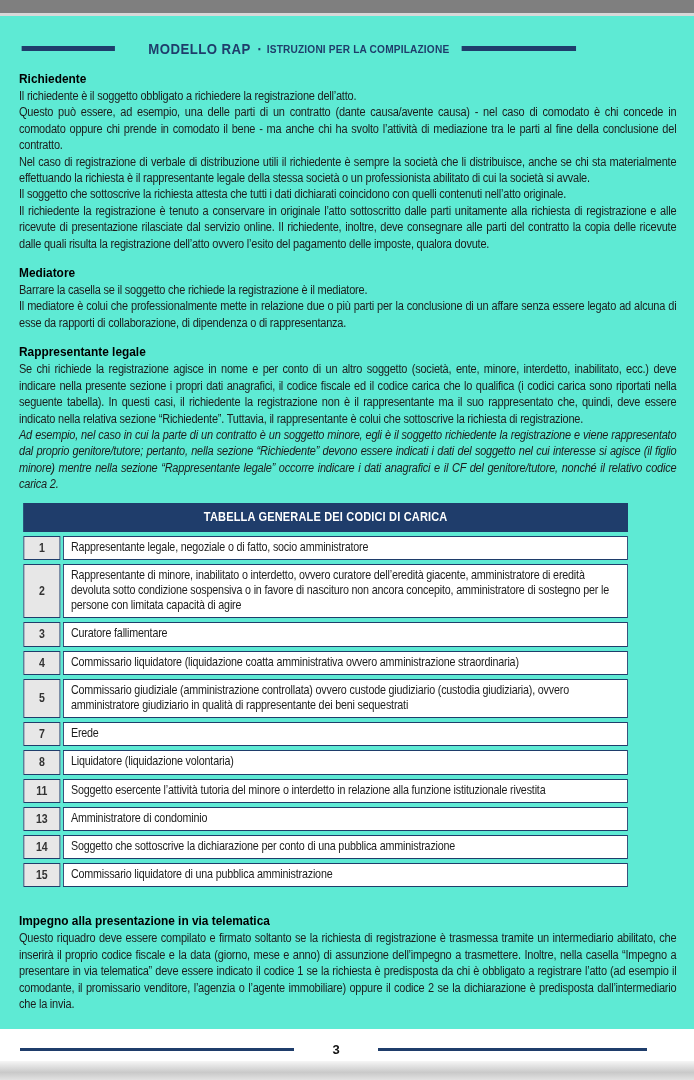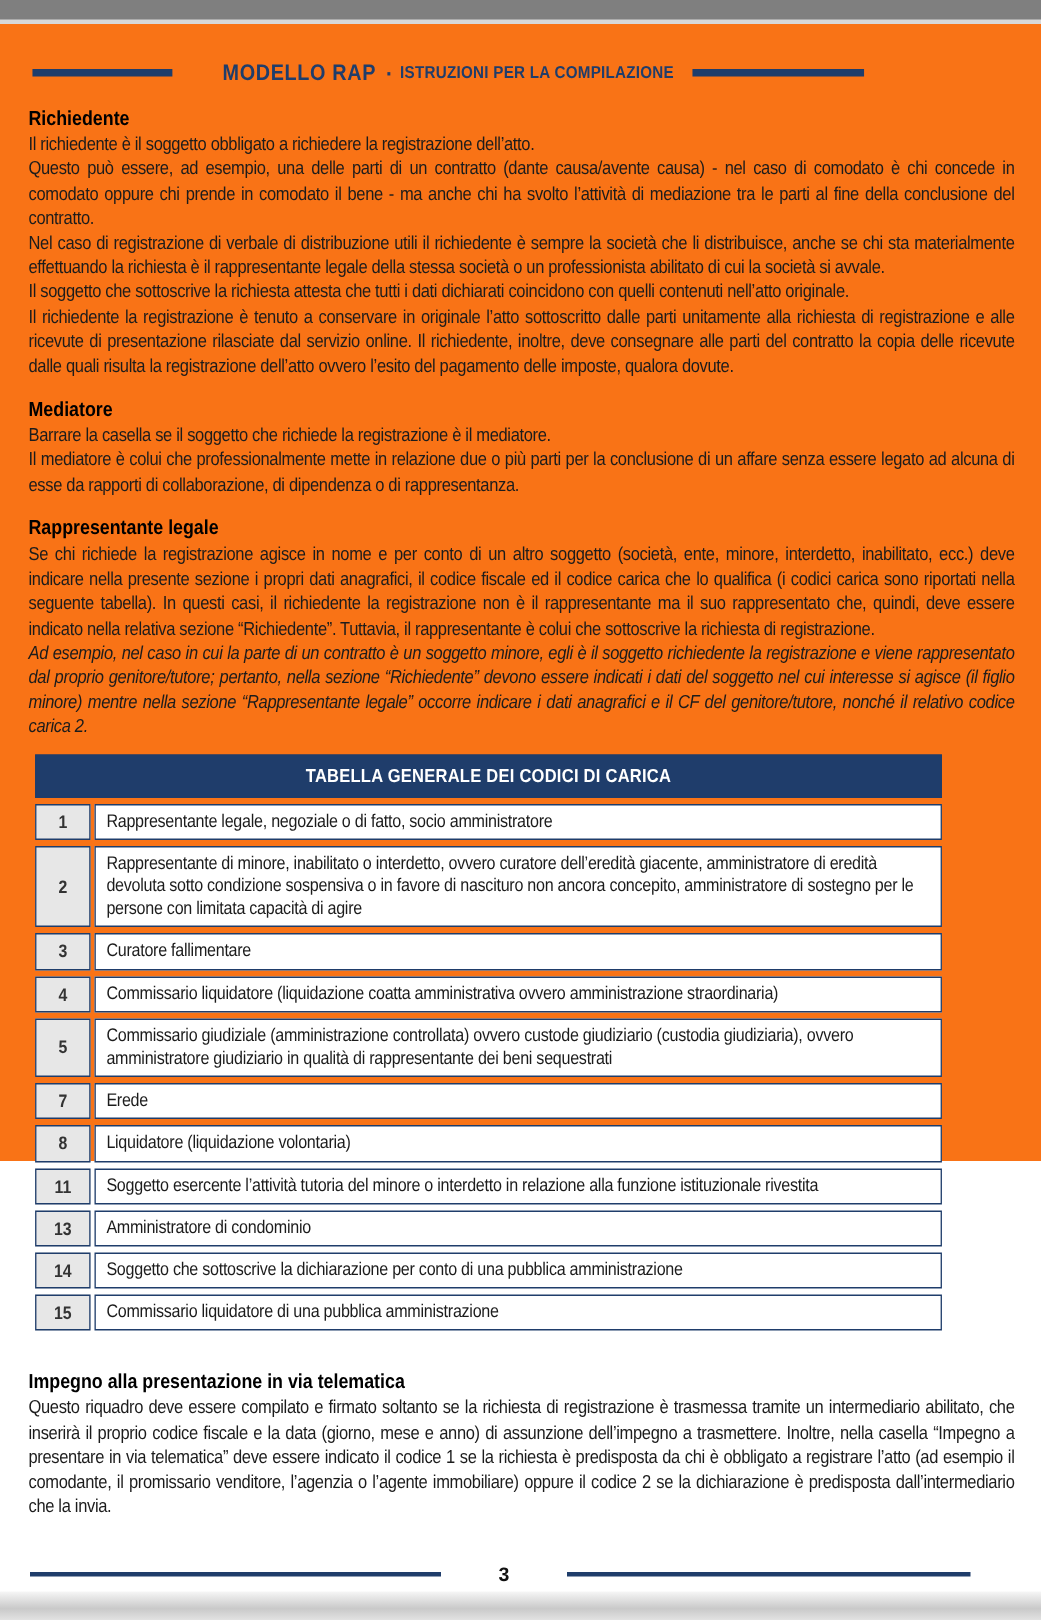--- a/index.html
+++ b/index.html
@@ -3,21 +3,21 @@
 <meta charset="utf-8">
 <style>
   html,body{margin:0;padding:0;}
   body{
     width:694px;height:1080px;overflow:hidden;background:#ffffff;position:relative;
     font-family:"Liberation Sans", sans-serif;color:#1c1c1c;
   }
   .viewer-top{position:absolute;top:0;left:0;width:694px;height:13px;background:#7f7f7f;border-bottom:3px solid #d8d8d8;}
   .viewer-bottom{position:absolute;left:0;top:1061px;width:694px;height:19px;
     background:linear-gradient(#f6f6f6 0%, #c9c9c9 60%, #e2e2e2 100%);}
-  .page{position:absolute;top:16px;left:0;width:694px;height:758px;background:#f97316;padding:0 0 0 19px;box-sizing:border-box;}
+  .page{position:absolute;top:16px;left:0;width:694px;height:1013px;background:#5eead4;padding:0 0 0 19px;box-sizing:border-box;}
 
   
   .doc-header{display:flex;align-items:center;width:630px;margin:24px 0 0 3px;}
   .rule{background:#1f3d6b;}
   .h-rule-left{width:136px;height:5px;}
   .h-rule-right{flex:0 0 130px;height:5px;margin-left:14px;}
   .h-spacer{flex:1;}
   .h-title-group{display:flex;align-items:center;margin-left:38px;white-space:nowrap;}
   .h-title{color:#1f3d6b;font-weight:bold;font-size:15px;letter-spacing:.5px;}
   .h-bullet{color:#1f3d6b;font-size:9px;margin:1px 7px 0 8px;}

